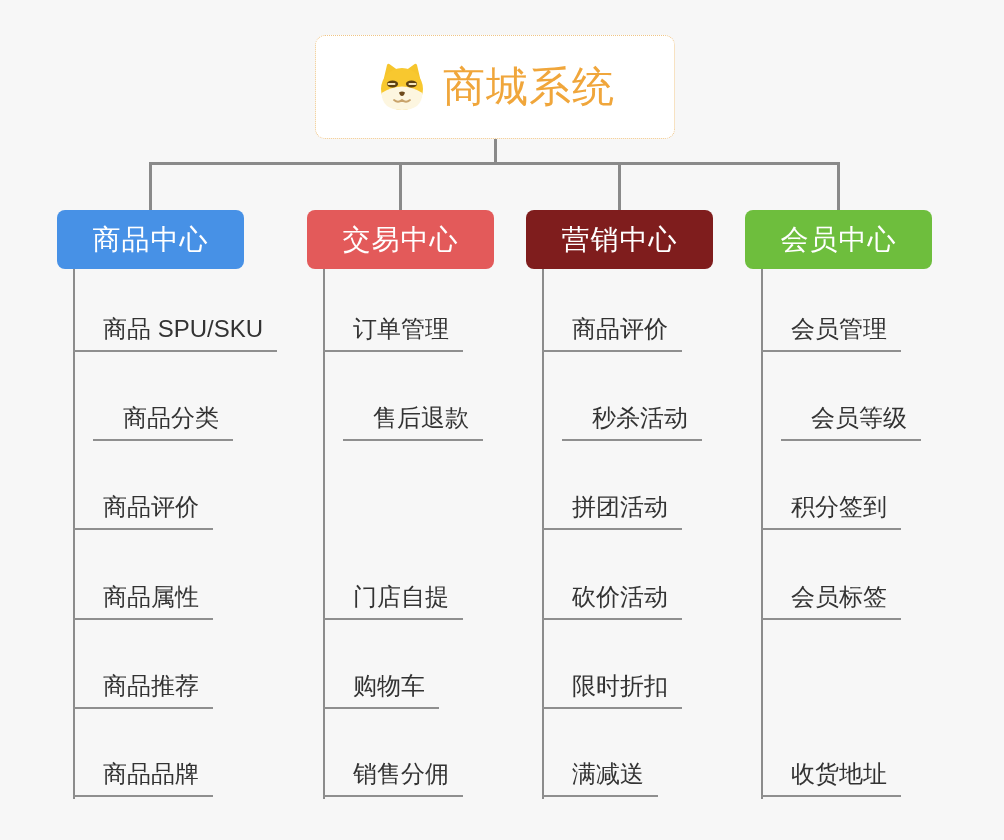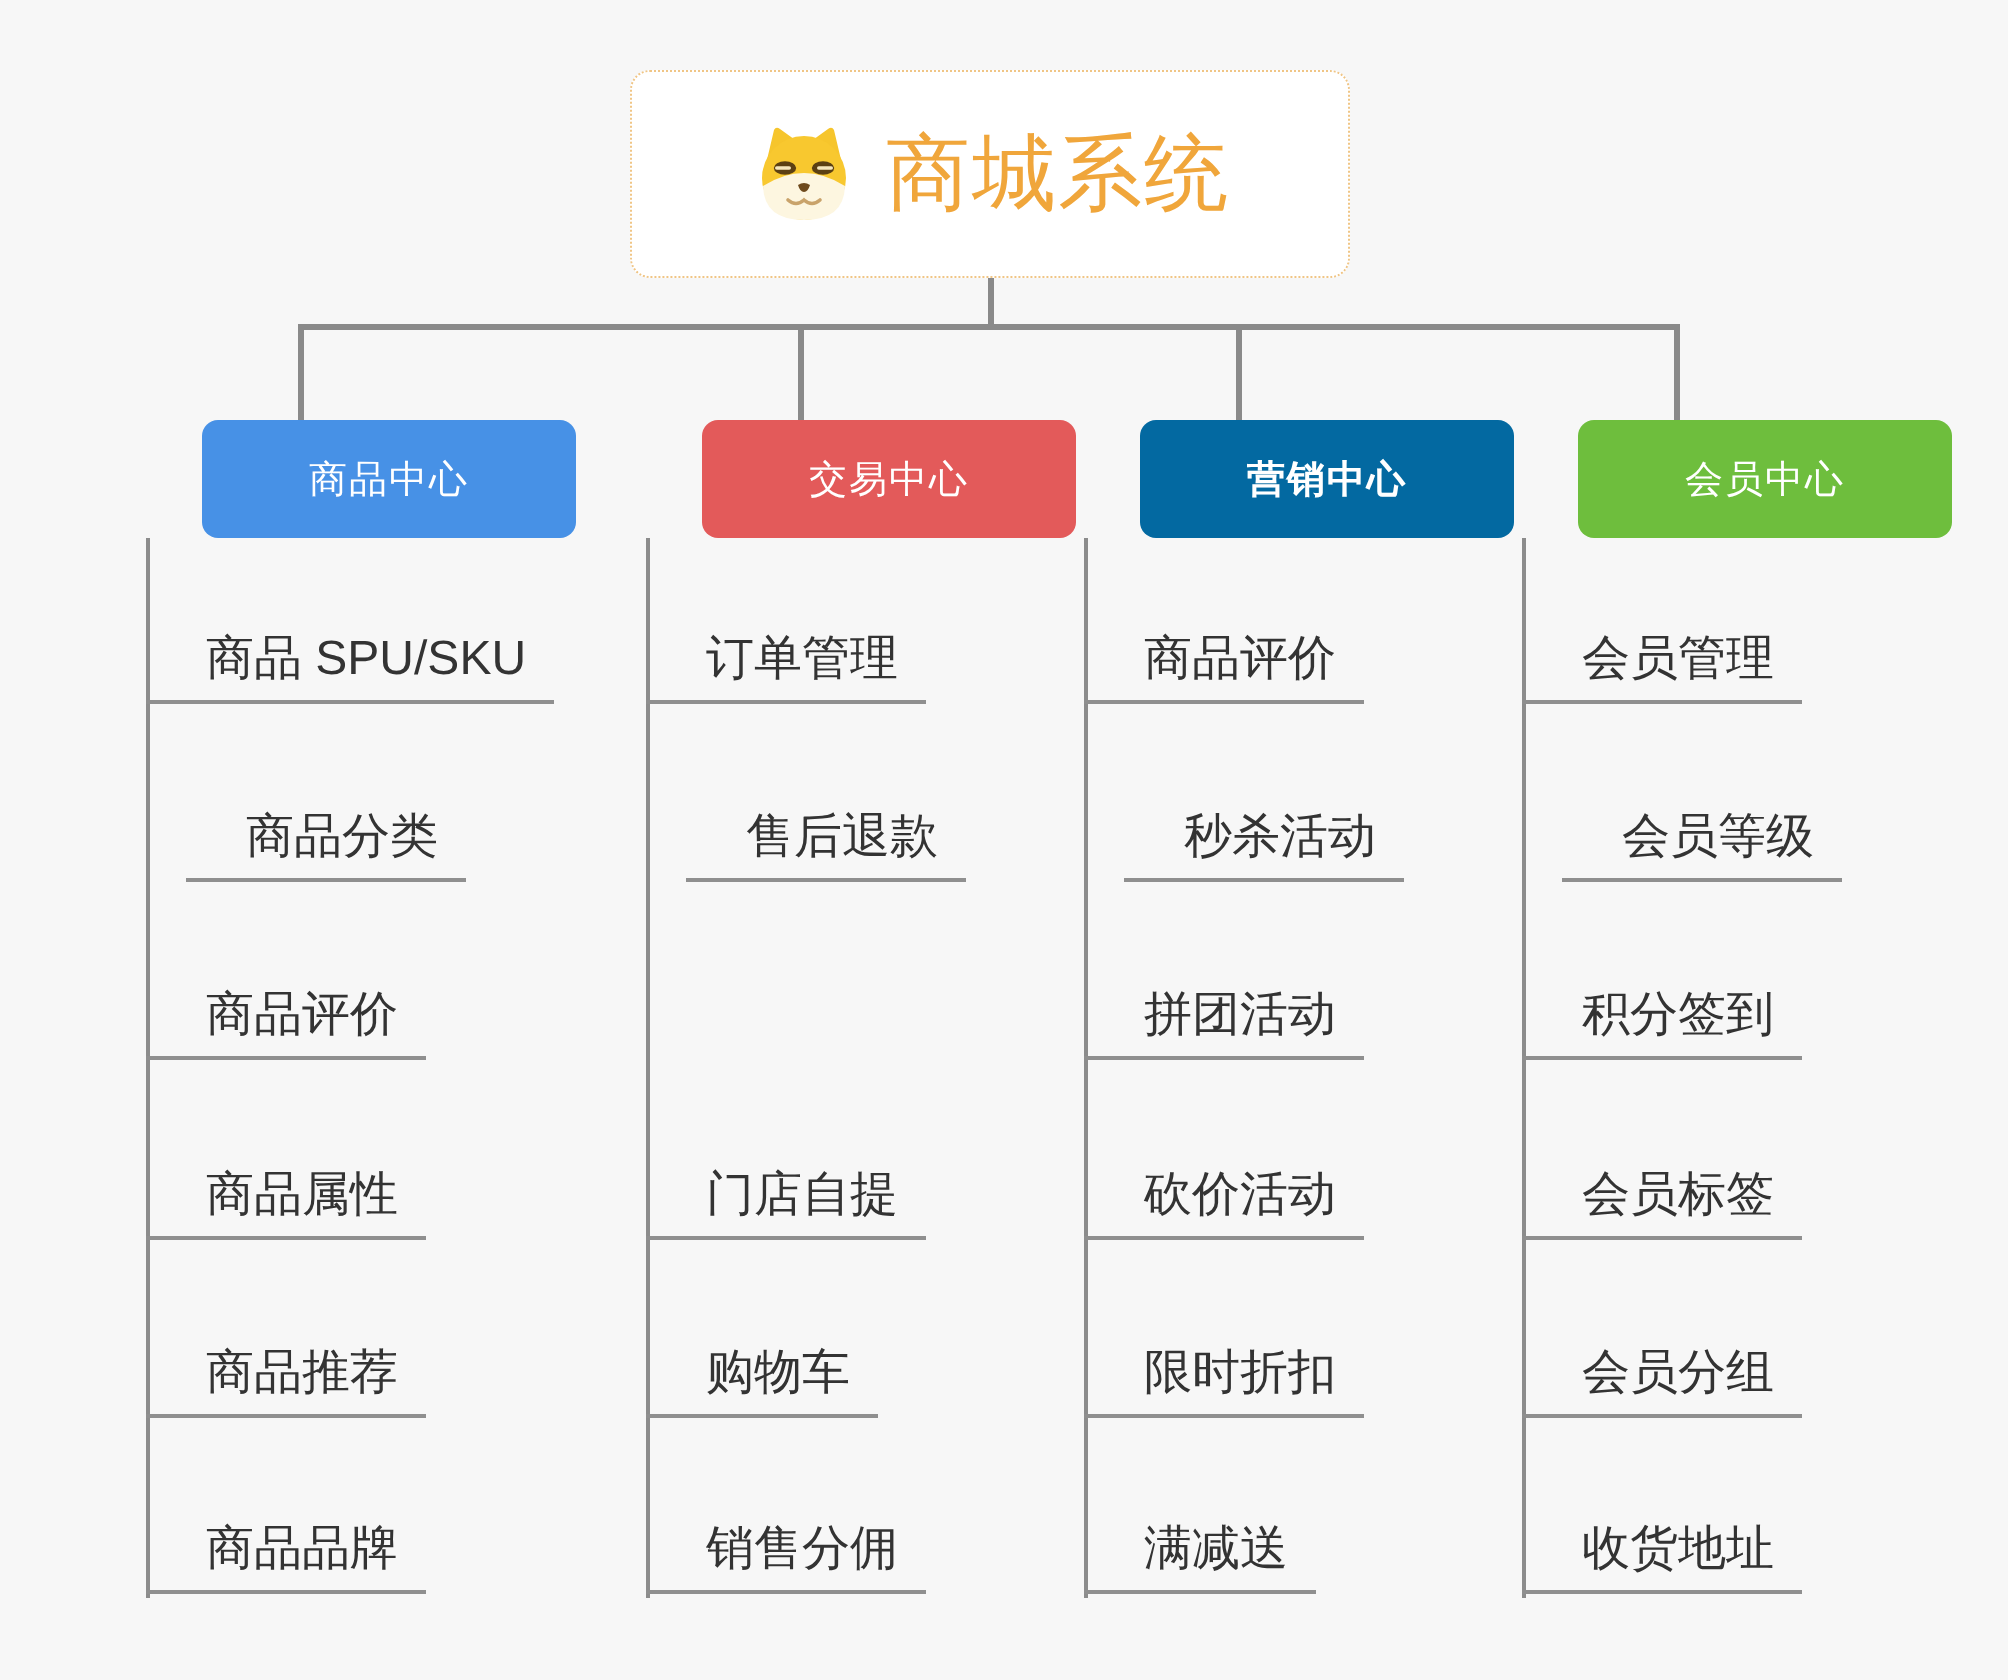--- a/index.html
+++ b/index.html
@@ -53,29 +53,28 @@
   .branch-1 { left: 57px; }
   .branch-2 { left: 307px; }
   .branch-3 { left: 526px; }
   .branch-4 { left: 745px; }
 
   .branch-header {
     position: relative;
     width: 187px; height: 59px;
     border-radius: 8px;
     color: #ffffff;
-    font-size: 19px;
+    font-size: 28px;
     font-weight: 500;
     letter-spacing: 1px;
     display: flex;
     align-items: center;
     justify-content: center;
     white-space: nowrap;
     cursor: pointer;
-    margin-left: 44px;
   }
 
   .branch-vline {
     position: absolute;
     left: 16px; top: 59px;
     width: 2px; height: 530px;
     background: #8c8c8c;
   }
 
   .leaf {
@@ -149,34 +148,33 @@
     <div class="branch-header" style="background-color: rgb(227, 90, 90);">交易中心</div>
     <div class="branch-vline"></div>
     <div class="leaf row-0">订单管理</div>
     <div class="leaf row-1">售后退款</div>
     <div class="leaf row-3">门店自提</div>
     <div class="leaf row-4">购物车</div>
     <div class="leaf row-5">销售分佣</div>
   </div>
 
   <div class="branch branch-3">
-    <div class="branch-header" style="background-color: #0369a1; font-weight: bold;">营销中心</div>
+    <div class="branch-header" style="background-color: #7f1d1d;">营销中心</div>
     <div class="branch-vline"></div>
     <div class="leaf row-0">商品评价</div>
     <div class="leaf row-1">秒杀活动</div>
     <div class="leaf row-2">拼团活动</div>
     <div class="leaf row-3">砍价活动</div>
     <div class="leaf row-4">限时折扣</div>
     <div class="leaf row-5">满减送</div>
   </div>
 
   <div class="branch branch-4">
     <div class="branch-header" style="background-color: rgb(110, 190, 61);">会员中心</div>
     <div class="branch-vline"></div>
     <div class="leaf row-0">会员管理</div>
     <div class="leaf row-1">会员等级</div>
     <div class="leaf row-2">积分签到</div>
     <div class="leaf row-3">会员标签</div>
-    <div class="leaf row-4">会员分组</div>
     <div class="leaf row-5">收货地址</div>
   </div>
 
 </div>
 
 </body></html>

